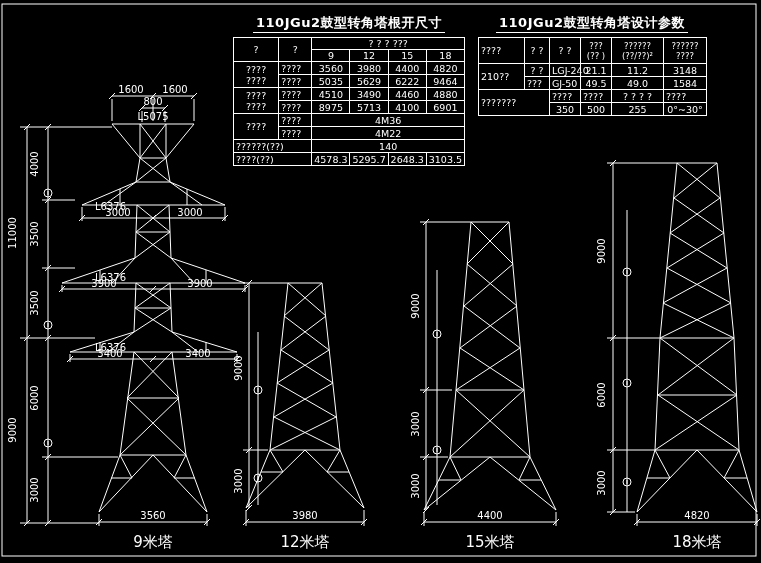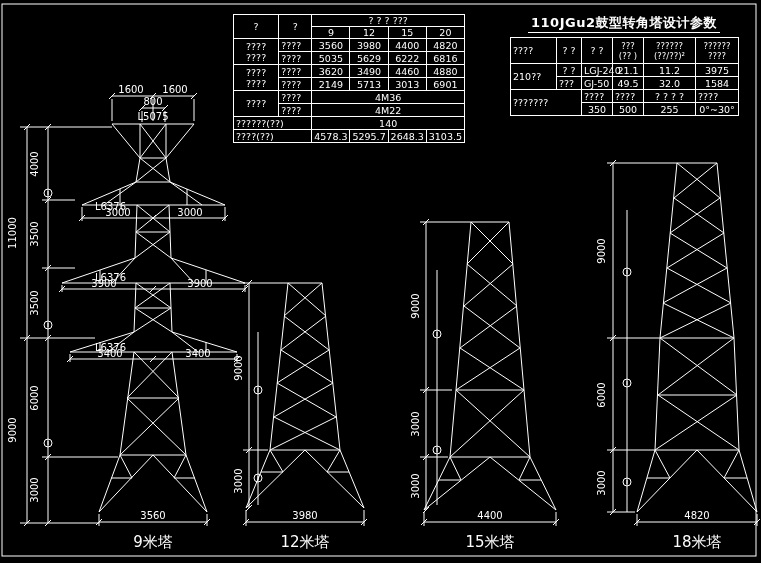--- a/index.html
+++ b/index.html
@@ -343,69 +343,70 @@
     <g>
       <text x="697" y="519">4820</text>
       <text x="697" y="547" class="tname">18米塔</text>
       <text x="605" y="251" transform="rotate(-90 605 251)">9000</text>
       <text x="605" y="395" transform="rotate(-90 605 395)">6000</text>
       <text x="605" y="483" transform="rotate(-90 605 483)">3000</text>
     </g>
   </svg>
 
   <div class="tbl" style="left:233px;top:14px;width:232px;">
+    <div class="title"><span>110JGu2鼓型转角塔根开尺寸</span></div>
     <table>
       <colgroup>
           <col style="width:45px">
           <col style="width:33px">
           <col style="width:38px">
           <col style="width:38px">
           <col style="width:38px">
           <col style="width:38px">
         </colgroup>
       <tbody>
           <tr class="hrow">
         <td rowspan="2">?</td>
         <td rowspan="2">?</td>
         <td colspan="4">? ? ? ???</td>
       </tr>
       <tr class="hrow">
         <td>9</td>
         <td>12</td>
         <td>15</td>
-        <td>20</td>
+        <td>18</td>
       </tr>
       <tr>
         <td rowspan="2"><span>????</span><br><span>????</span></td>
         <td class="lft">????</td>
         <td>3560</td>
         <td>3980</td>
         <td>4400</td>
         <td>4820</td>
       </tr>
       <tr>
         <td class="lft">????</td>
         <td>5035</td>
         <td>5629</td>
         <td>6222</td>
-        <td>6816</td>
+        <td>9464</td>
       </tr>
       <tr>
         <td rowspan="2"><span>????</span><br><span>????</span></td>
         <td class="lft">????</td>
-        <td>3620</td>
+        <td>4510</td>
         <td>3490</td>
         <td>4460</td>
         <td>4880</td>
       </tr>
       <tr>
         <td class="lft">????</td>
-        <td>2149</td>
+        <td>8975</td>
         <td>5713</td>
-        <td>3013</td>
+        <td>4100</td>
         <td>6901</td>
       </tr>
       <tr>
         <td rowspan="2">????</td>
         <td class="lft">????</td>
         <td colspan="4">4M36</td>
       </tr>
       <tr>
         <td class="lft">????</td>
         <td colspan="4">4M22</td>
@@ -418,21 +419,21 @@
         <td colspan="2" class="lft">????(??)</td>
         <td>4578.3</td>
         <td>5295.7</td>
         <td>2648.3</td>
         <td>3103.5</td>
       </tr>
     </tbody>
       </table>
   </div>
 
-  <div class="tbl design" style="left:478px;top:14px;width:228px;margin-left:32px;">
+  <div class="tbl design" style="left:478px;top:14px;width:228px;">
     <div class="title"><span>110JGu2鼓型转角塔设计参数</span></div>
     <table>
       <colgroup>
           <col style="width:46px">
           <col style="width:25px">
           <col style="width:31px">
           <col style="width:31px">
           <col style="width:52px">
           <col style="width:43px">
         </colgroup>
@@ -444,27 +445,27 @@
         <td class="small"><span>???</span><br><span>(?? )</span></td>
         <td class="small"><span>??????</span><br><span>(??/??)²</span></td>
         <td class="small"><span>??????</span><br><span>????</span></td>
       </tr>
       <tr>
         <td rowspan="2" class="lft">210??</td>
         <td>? ?</td>
         <td class="lft">LGJ-240</td>
         <td>21.1</td>
         <td>11.2</td>
-        <td>3975</td>
+        <td>3148</td>
       </tr>
       <tr>
         <td class="lft">???</td>
         <td class="lft">GJ-50</td>
         <td>49.5</td>
-        <td>32.0</td>
+        <td>49.0</td>
         <td>1584</td>
       </tr>
       <tr>
         <td rowspan="2" colspan="2" class="lft">???????</td>
         <td class="lft">????</td>
         <td class="lft">????</td>
         <td>? ? ? ?</td>
         <td class="lft">????</td>
       </tr>
       <tr>

